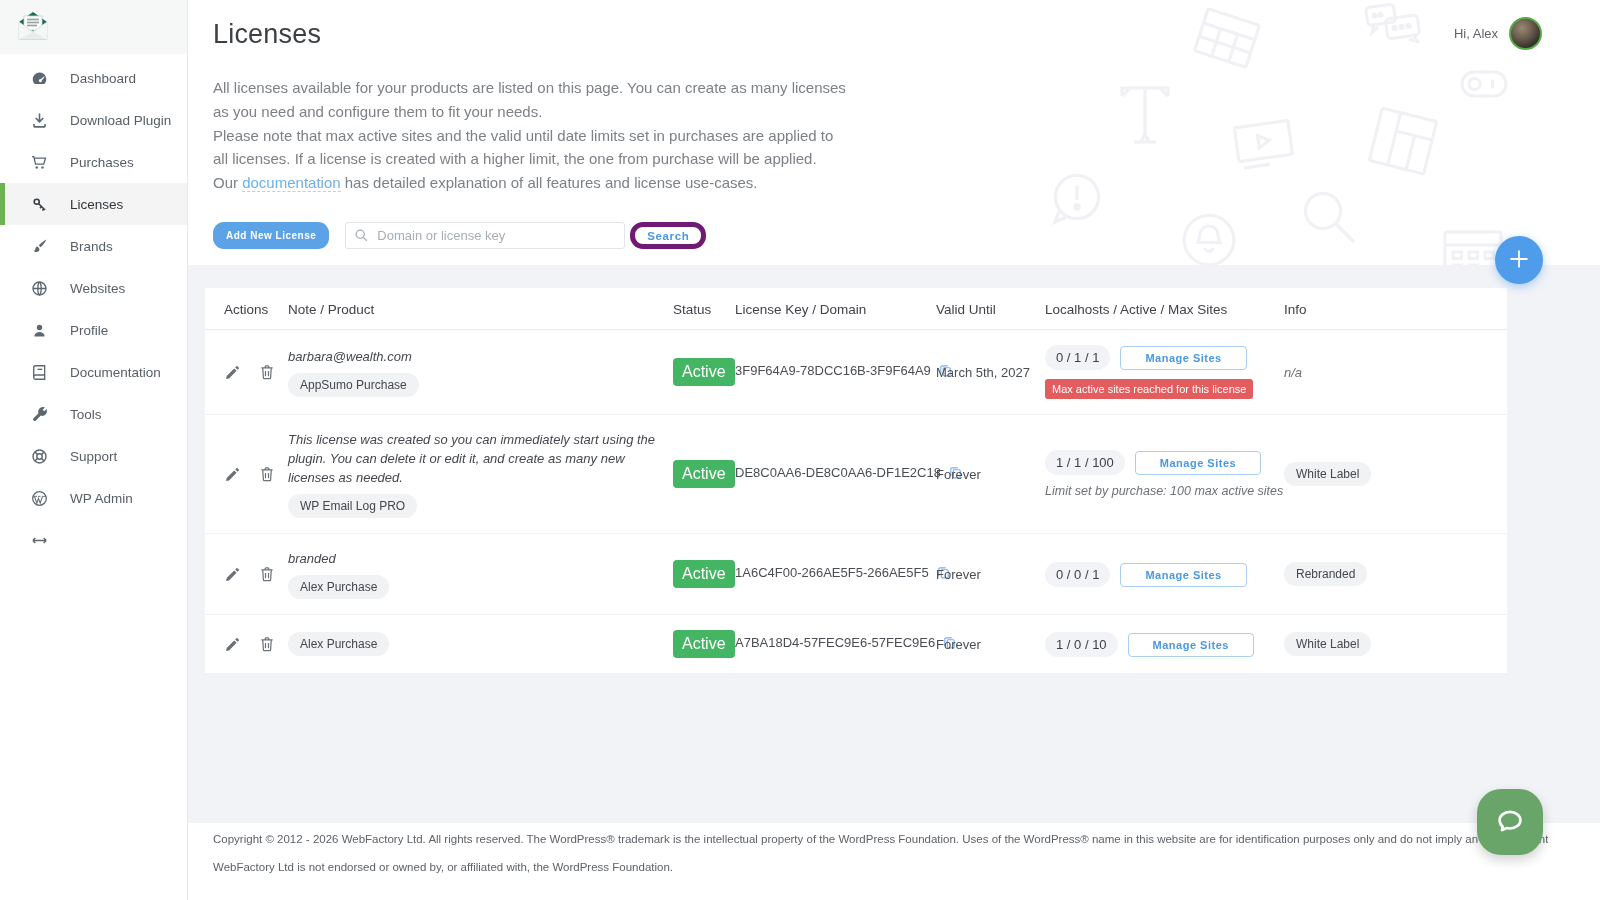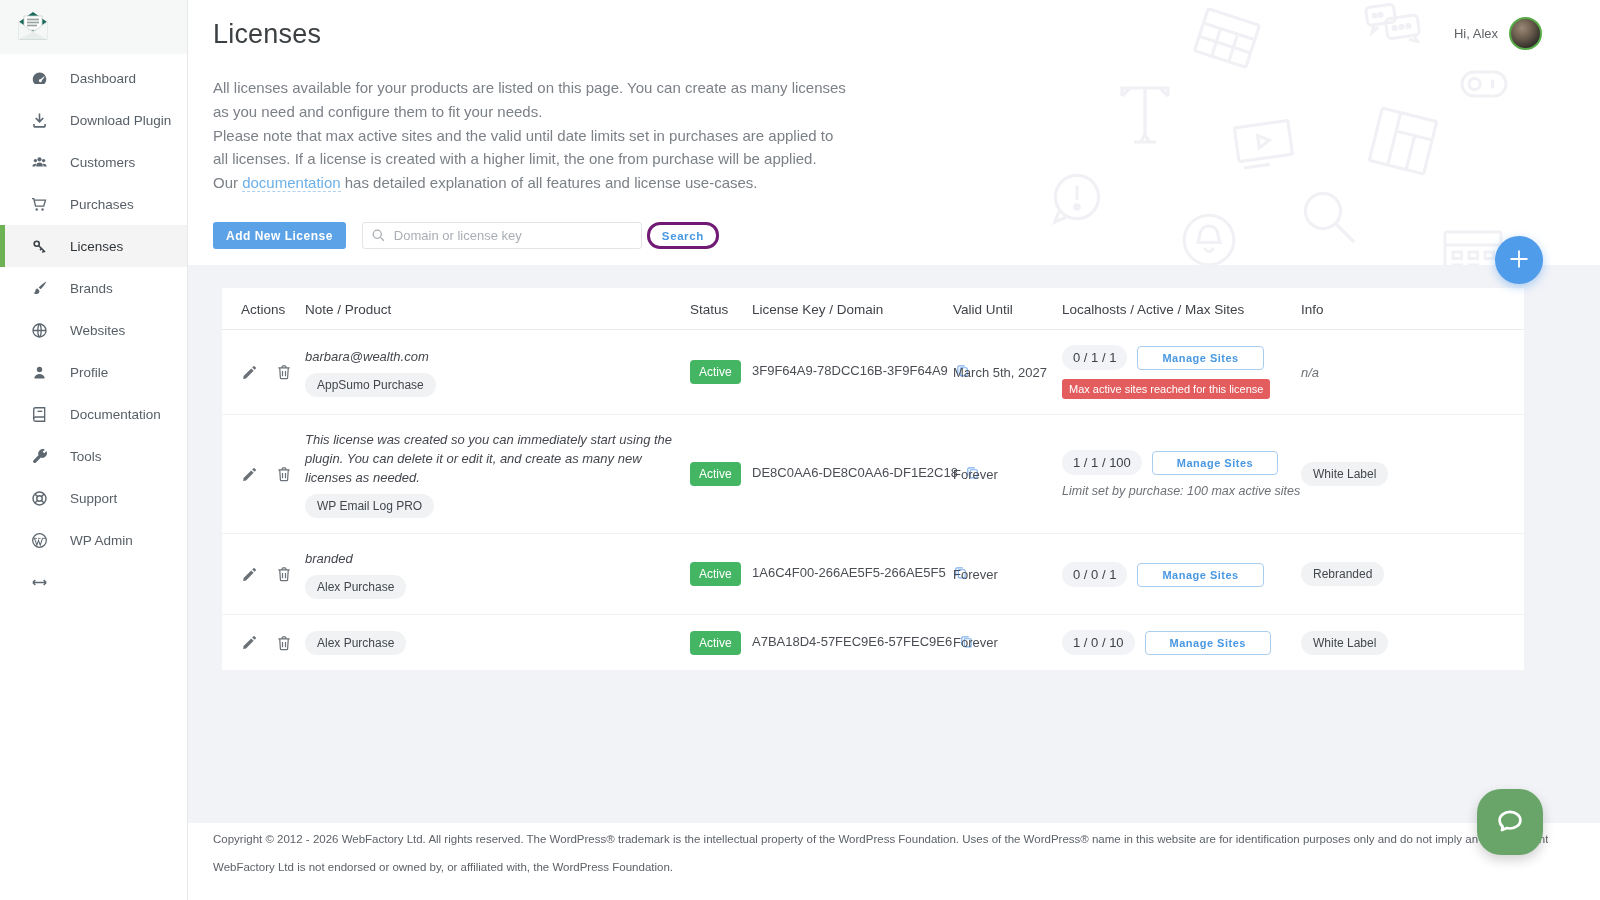--- a/index.html
+++ b/index.html
@@ -30,53 +30,53 @@
             background:radial-gradient(circle at 38% 32%, #9b8876 0%, #6b5d4e 38%, #2e2b28 78%); cursor:pointer; }
 
   .page-title { position:absolute; left:25px; top:19px; margin:0; font-size:27px; font-weight:400;
                 color:#3c4043; letter-spacing:.2px; z-index:1; }
 
   .desc { position:absolute; left:25px; top:76px; width:635px; font-size:15px; line-height:23.8px;
           color:#7c8187; z-index:1; }
   .desc a { color:#6cb0e8; text-decoration:none; border-bottom:1px dashed #aed0f1; cursor:pointer; }
 
   .toolbar { position:absolute; left:25px; top:222px; display:flex; align-items:center; z-index:1; }
-  .btn-add { height:27px; padding:0 13px; background:#5ba2e6; color:#fff; font-weight:bold; font-size:12px;
-             border:none; border-radius:3px; letter-spacing:.5px; cursor:pointer; font-family:inherit; }
+  .btn-add { height:27px; padding:0 13px; background:#5ba2e6; color:#fff; font-weight:bold; font-size:10px;
+             border:none; border-radius:11px; letter-spacing:.5px; cursor:pointer; font-family:inherit; }
   .search-box { margin-left:16px; position:relative; }
   .search-input { width:280px; height:27px; border:1px solid #e3e4e7; border-radius:3px;
                   padding:0 8px 0 31px; font-size:13px; color:#333; font-family:inherit; outline:none; background:#fff; }
   .search-input::placeholder { color:#a9aeb4; }
   .search-icon { position:absolute; left:9px; top:6px; }
-  .btn-search { margin-left:5px; height:27px; padding:0 12px; background:#fff; border:3px solid #701a75;
+  .btn-search { margin-left:5px; height:27px; padding:0 12px; background:#fff; border:5px solid #701a75;
                 color:#4a98e2; font-size:11.5px; font-weight:bold; border-radius:13px; letter-spacing:.6px;
                 cursor:pointer; font-family:inherit; }
 
   .band { position:absolute; left:0; top:265px; width:100%; height:558px; background:#f2f3f7; z-index:1; }
 
   .fab { position:absolute; left:1307px; top:236px; width:48px; height:48px; border-radius:50%;
          background:#4f9cea; border:none; cursor:pointer; z-index:5;
          display:flex; align-items:center; justify-content:center; box-shadow:0 3px 10px rgba(79,156,234,.45); }
 
   
-  .card { position:absolute; left:34px; top:288px; width:1302px; background:#fff; z-index:2; }
+  .card { position:absolute; left:17px; top:288px; width:1302px; background:#fff; z-index:2; }
   table { width:100%; border-collapse:collapse; table-layout:fixed; }
   th { text-align:left; font-size:13.5px; font-weight:500; color:#3f4349; padding:14px 6px 12px 0;
        border-bottom:1px solid #e9ebee; }
   th:first-child, td:first-child { padding-left:19px; }
   td { padding:15px 6px 15px 0; vertical-align:middle; font-size:13px; color:#4a4e54; }
   tr.data-row + tr.data-row td { border-top:1px solid #f1f2f4; }
   .actions-cell { white-space:nowrap; }
   .icon-btn { display:inline-flex; background:none; border:none; padding:0; cursor:pointer; color:#6b7177; vertical-align:middle; }
   .icon-btn + .icon-btn { margin-left:13px; }
   .note { font-style:italic; font-size:13px; color:#43474d; line-height:19px; }
   .pill { display:inline-block; background:#f1f2f4; color:#43474d; font-size:12px; padding:5px 12px;
           border-radius:13px; margin-top:7px; white-space:nowrap; }
   .pill.no-note { margin-top:0; }
-  .badge-active { display:inline-block; background:#44b663; color:#fff; font-size:12px; padding:5px 9px; border-radius:4px; }
+  .badge-active { display:inline-block; background:#44b663; color:#fff; font-size:16px; padding:5px 9px; border-radius:4px; }
   .key-cell { white-space:nowrap; }
   .key { font-size:13px; color:#4a4e54; }
   .copy-btn { background:none; border:none; padding:0; margin-left:7px; cursor:pointer; vertical-align:-3px; }
   .counts { display:inline-block; background:#f2f3f6; border-radius:14px; padding:5px 11px; font-size:13px; color:#3d4147; white-space:nowrap; }
   .btn-manage { margin-left:10px; background:#fff; border:1px solid #a9cdf0; color:#4a98e2; font-size:11px;
                 font-weight:bold; padding:5px 24px; border-radius:4px; letter-spacing:.5px; cursor:pointer; font-family:inherit; white-space:nowrap; }
   .warn { display:inline-block; margin-top:9px; background:#e35d5f; color:#fff; font-size:11px;
           padding:4px 7px; border-radius:3px; white-space:nowrap; }
   .limit { margin-top:9px; font-style:italic; font-size:12.5px; color:#6d7176; white-space:nowrap; }
   .na { font-style:italic; font-size:13px; color:#6d7176; }
@@ -121,32 +121,20 @@
         <span>Dashboard</span>
       </div>
       <div class="nav-item">
         <span class="nicon">
             <svg viewBox="0 0 24 24" width="19" height="19" fill="currentColor">
               <path d="M11 3h2v8.2l3.1-3.1 1.4 1.4L12 15 6.5 9.5l1.4-1.4L11 11.2V3z"></path>
               <path d="M4 16.5h2V19h12v-2.5h2V19a2 2 0 0 1-2 2H6a2 2 0 0 1-2-2v-2.5z"></path>
             </svg>
           </span>
         <span>Download Plugin</span>
-      </div>
-      <div class="nav-item">
-        <span class="nicon">
-            <svg viewBox="0 0 24 24" width="19" height="19" fill="currentColor">
-              <circle cx="6.8" cy="9.6" r="2.1"></circle>
-              <circle cx="17.2" cy="9.6" r="2.1"></circle>
-              <circle cx="12" cy="8" r="2.6"></circle>
-              <path d="M12 12c2.3 0 4.1 1.6 4.1 3.7V17H7.9v-1.3c0-2.1 1.8-3.7 4.1-3.7z"></path>
-              <path d="M3 16.6c0-1.8 1.7-3 3.8-3 .5 0 .95.06 1.37.18-.9.86-1.37 1.95-1.37 3.22H3v-.4zM21 16.6c0-1.8-1.7-3-3.8-3-.5 0-.95.06-1.37.18.9.86 1.37 1.95 1.37 3.22H21v-.4z"></path>
-            </svg>
-          </span>
-        <span>Customers</span>
       </div>
       <div class="nav-item">
         <span class="nicon">
             <svg viewBox="0 0 24 24" width="19" height="19" fill="none" stroke="currentColor" stroke-width="1.7">
               <path d="M2.5 4.5h2.3L7 14h10.3l2.3-7.5H6"></path>
               <circle cx="8.5" cy="18.3" r="1.5" fill="currentColor" stroke="none"></circle>
               <circle cx="15.8" cy="18.3" r="1.5" fill="currentColor" stroke="none"></circle>
             </svg>
           </span>
         <span>Purchases</span>

